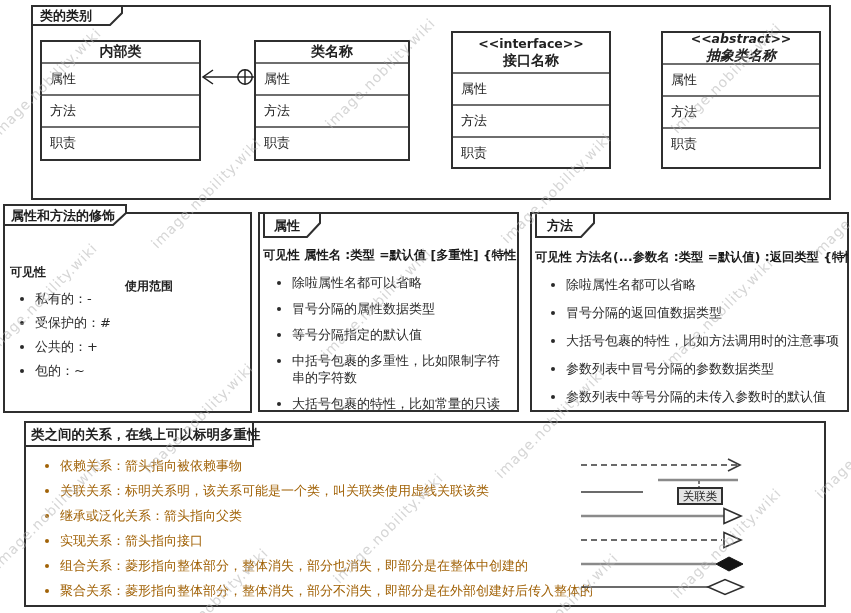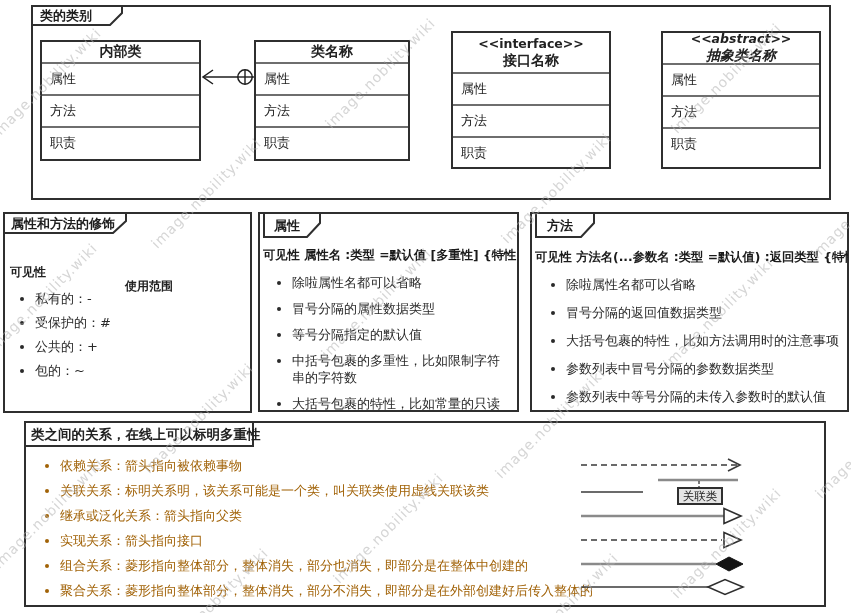--- a/index.html
+++ b/index.html
@@ -199,21 +199,21 @@
   <div class="panel" style="left:3px;top:212px;width:249px;height:201px;">
     <div class="heading" style="left:5px;top:50px;">可见性</div>
     <ul class="blist" style="left:30px;top:76px;">
       <li style="margin-bottom:6px;">私有的：-</li>
       <li style="margin-bottom:6px;">受保护的：#</li>
       <li style="margin-bottom:6px;">公共的：+</li>
       <li>包的：~</li>
     </ul>
     <div class="heading" style="left:120px;top:64px;">使用范围</div>
   </div>
-  <div class="uml-tab" style="left:3px;top:212px;width:124px;height:20px;">
+  <div class="uml-tab" style="left:3px;top:204px;width:124px;height:20px;">
     <svg width="124" height="22">
       <path d="M1,1 H123 V9 L110,21 H1 Z" fill="#ffffff" stroke="#2f2f2f" stroke-width="2"></path>
     </svg>
     <span class="tab-label" style="left:8px;top:3px;">属性和方法的修饰</span>
   </div>
 
   <div class="panel" style="left:258px;top:212px;width:261px;height:200px;">
     <div class="syntax" style="left:3px;top:33px;width:254px;">可见性 属性名 :类型 =默认值 [多重性] {特性串}</div>
     <ul class="blist" style="left:32px;top:60px;width:215px;">
       <li style="margin-bottom:9px;line-height:17px;">除啦属性名都可以省略</li>

